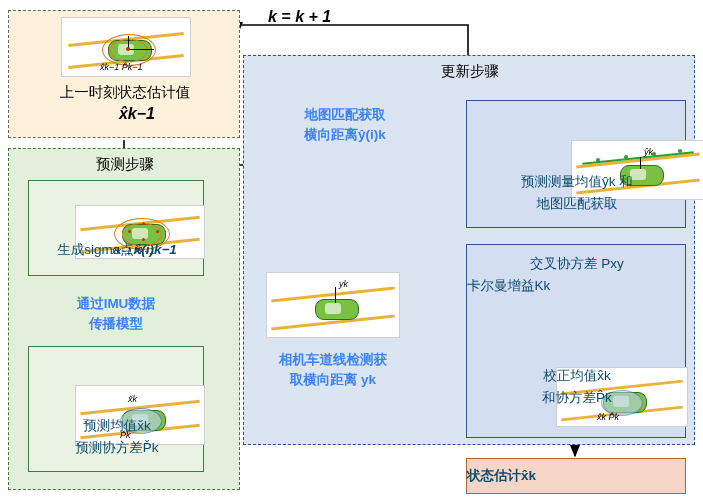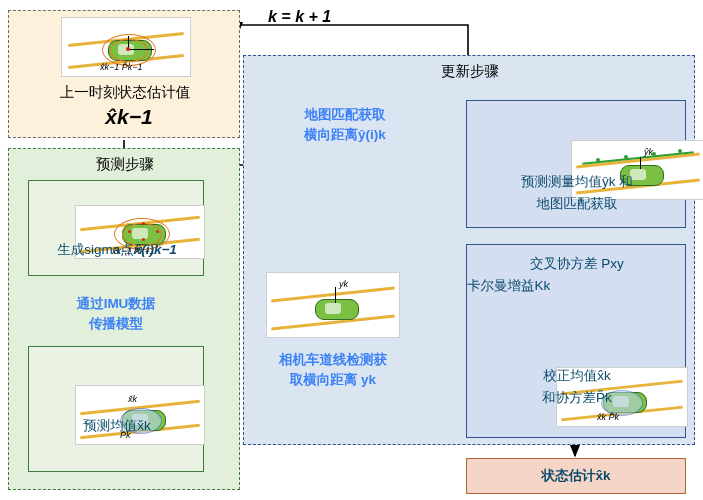--- a/index.html
+++ b/index.html
@@ -37,21 +37,21 @@
     box-sizing:border-box;
     background:#d3dff0;
     border:1.6px solid #33538f;
     display:flex;flex-direction:column;align-items:center;justify-content:center;
     text-align:center;
   }
   .box-orange{
     box-sizing:border-box;
     background:#f5d6c6;
     border:1.6px solid #b4643c;
-    display:flex;align-items:center;justify-content:center;text-align:center;
+    display:flex;align-items:center;justify-content:flex-start;text-align:center;
   }
   .panel-title{
     font-size:14.5px;color:#000;text-align:center;width:100%;
   }
   .lbl{font-size:13.5px;color:#0c4a6e;line-height:1.3;}
   .lbl-red{font-size:13.5px;color:#3b82f6;line-height:1.45;text-align:center;font-weight:bold;}
   .math{font-style:italic;}
   .bold{font-weight:bold;}
   
   .thumb{
@@ -114,21 +114,21 @@
     <div class="carbody" style="left:46px;top:22px;width:42px;height:19px;"></div>
     <div class="carwin" style="left:56px;top:26px;width:16px;height:11px;"></div>
     <div class="ell" style="left:40px;top:16px;width:52px;height:30px;"></div>
     <div class="ell" style="left:48px;top:21px;width:36px;height:21px;"></div>
     <div class="axis" style="left:66px;top:18px;width:1.4px;height:14px;"></div>
     <div class="axis" style="left:66px;top:31px;width:26px;height:1.4px;"></div>
     <div class="dot" style="left:64px;top:29px;width:4px;height:4px;background:#d21;"></div>
     <div class="tcap" style="left:38px;top:44px;">x̂k−1  P̂k−1</div>
   </div>
   <div class="abs panel-title" style="left:0;top:72px;width:232px;">上一时刻状态估计值</div>
-  <div class="abs panel-title bold math" style="left:4px;top:94px;width:232px;font-size:21px;">x̂k−1</div>
+  <div class="abs panel-title bold math" style="left:12px;top:94px;width:232px;font-size:16px;">x̂k−1</div>
 </div>
 
 <div class="abs panel panel-predict">
   <div class="abs panel-title" style="left:0;top:6px;width:232px;">预测步骤</div>
 </div>
 
 <div class="abs box" style="left:28px;top:180px;width:176px;height:96px;">
   <div class="abs thumb" style="left:24px;top:4px;width:128px;height:52px;">
     <div class="road" style="left:4px;top:16px;width:120px;height:3px;transform:rotate(-6deg);"></div>
     <div class="road" style="left:4px;top:38px;width:120px;height:3px;transform:rotate(-6deg);"></div>
@@ -156,20 +156,21 @@
   <div class="abs thumb" style="left:24px;top:6px;width:128px;height:58px;">
     <div class="road" style="left:4px;top:20px;width:120px;height:3px;transform:rotate(-6deg);"></div>
     <div class="road" style="left:4px;top:44px;width:120px;height:3px;transform:rotate(-6deg);"></div>
     <div class="carbody" style="left:46px;top:24px;width:42px;height:19px;"></div>
     <div class="carwin" style="left:56px;top:28px;width:16px;height:11px;"></div>
     <div class="ellb" style="left:44px;top:22px;width:40px;height:24px;opacity:.6;"></div>
     <div class="tcap" style="left:52px;top:8px;">x̌k</div>
     <div class="tcap" style="left:44px;top:44px;">P̌k</div>
   </div>
   <div class="abs lbl" style="left:0;top:70px;width:176px;text-align:center;">预测均值x̌k</div>
+  <div class="abs lbl" style="left:0;top:92px;width:176px;text-align:center;">预测协方差P̌k</div>
 </div>
 
 <div class="abs panel panel-update">
   <div class="abs panel-title" style="left:0;top:6px;width:452px;">更新步骤</div>
 </div>
 
 <div class="abs lbl-red" style="left:280px;top:105px;width:130px;">
   <div>地图匹配获取</div>
   <div>横向距离ŷ(i)k</div>
 </div>

